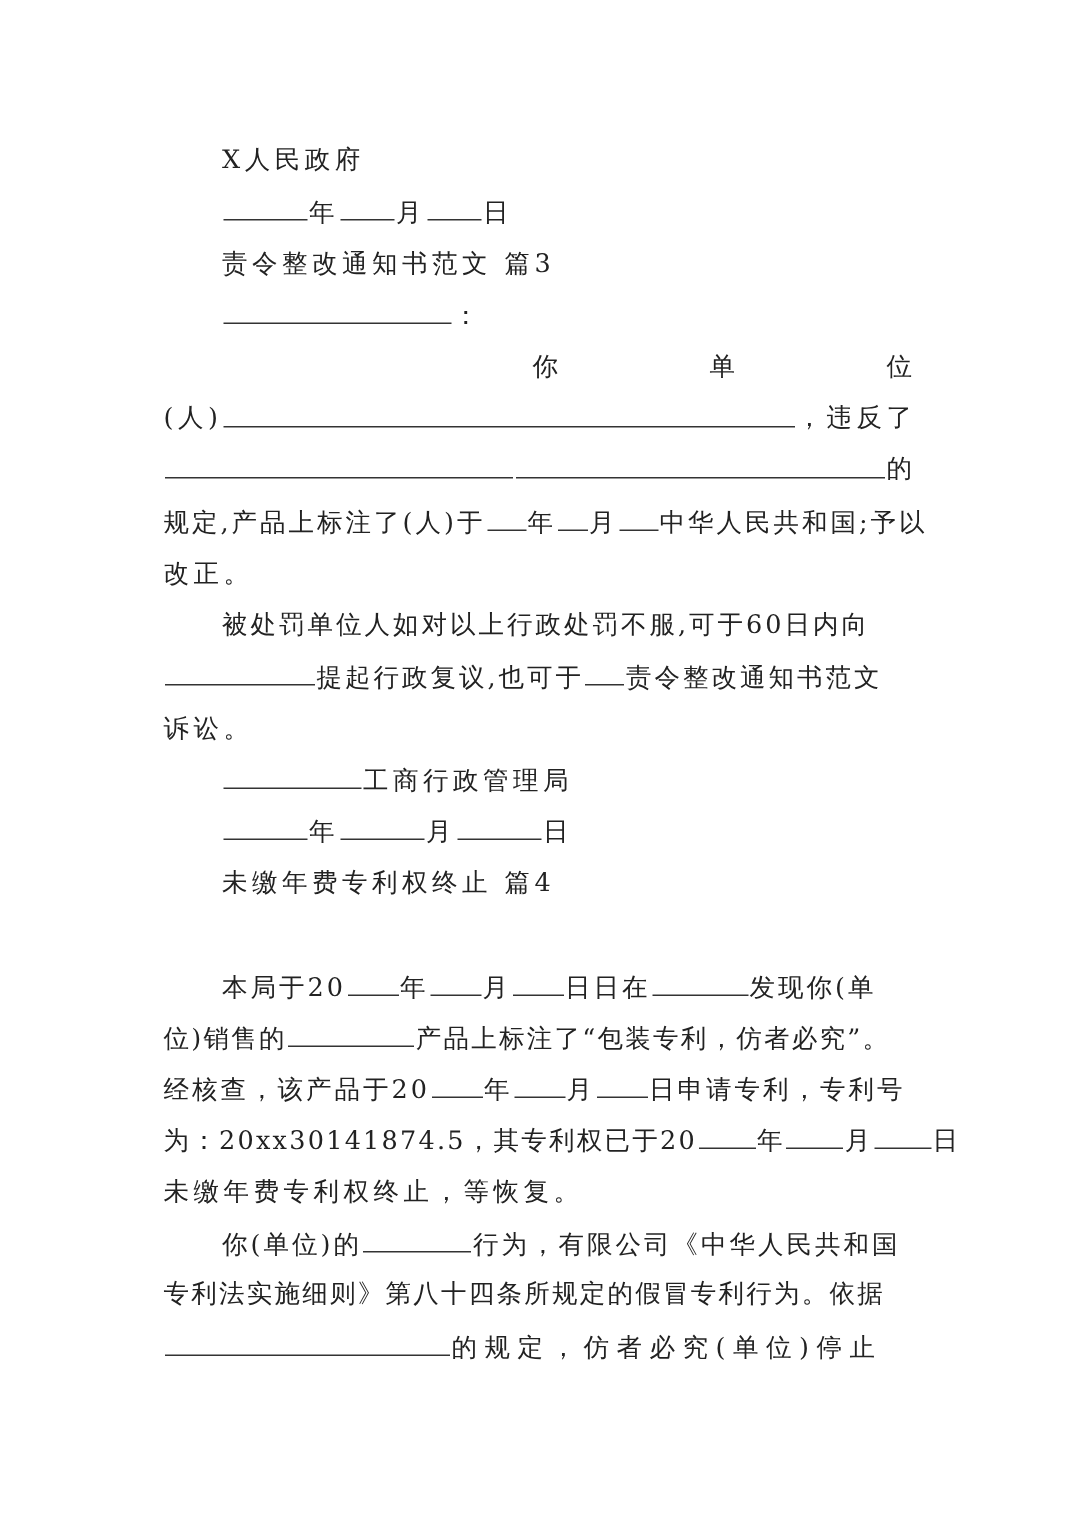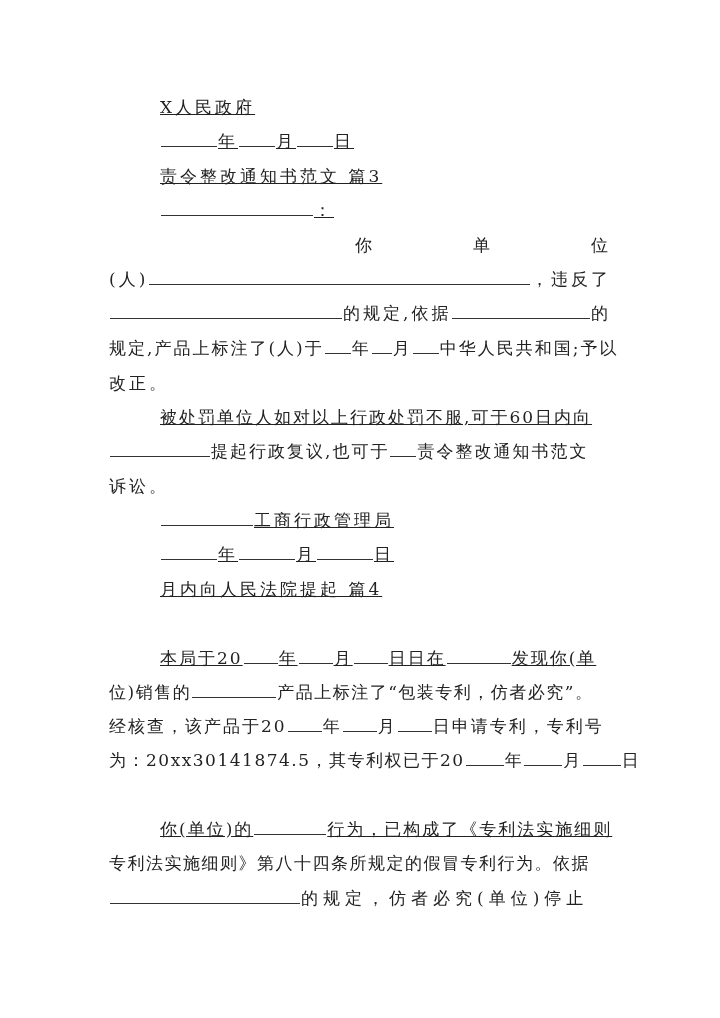--- a/index.html
+++ b/index.html
@@ -1,21 +1,21 @@
 <!DOCTYPE html>
 <html><head>
 <meta charset="utf-8">
 <style>
   html, body { margin: 0; padding: 0; background: #ffffff; }
   body { width: 720px; height: 1018px; position: relative; overflow: hidden;
          font-family: "DejaVu Serif", "Liberation Serif", serif; color: #222; }
   .page { position: absolute; left: 0; top: 0; width: 720px; height: 1018px; background: #fff; }
   .line { position: absolute; left: 109px; width: 502px; height: 34px; line-height: 34px;
           font-size: 17px; white-space: nowrap; letter-spacing: 3px; }
-  .indent { left: 160px; width: 463px; text-decoration: underline; }
+  .indent { left: 148px; width: 463px; }
   .just { display: flex; justify-content: space-between; }
   .blank { display: inline-block; border-bottom: 1px solid #333; height: 22px; vertical-align: baseline; margin: 0 1px; }
   .fill { flex: 1; }
 </style>
 </head>
 <body>
 
 <div class="page">
 
   <div class="line indent" style="top:90px">
@@ -36,21 +36,20 @@
     <span>单</span>
     <span>位</span>
   </div>
   <div class="line just" style="top:262px">
     <span>(人)</span>
     <span class="blank fill"></span>
     <span>，违反了</span>
   </div>
   <div class="line just" style="top:296px">
     <span class="blank" style="width:232px"></span>
-    <span>的规定,依据</span>
     <span class="blank fill"></span>
     <span>的</span>
   </div>
   <div class="line" style="top:331px; letter-spacing:2px">
     <span>规定,产品上标注了(人)于</span><span class="blank" style="width:26px"></span><span>年</span><span class="blank" style="width:20px"></span><span>月</span><span class="blank" style="width:26px"></span><span>中华人民共和国;予以</span>
   </div>
   <div class="line" style="top:366px">
     <span>改正。</span>
   </div>
 
@@ -65,36 +64,39 @@
   </div>
 
   <div class="line" style="top:469px">
     <span>诉讼。</span>
   </div>
   <div class="line indent" style="top:537px">
     <span class="blank" style="width:56px"></span><span>年</span><span class="blank" style="width:56px"></span><span>月</span><span class="blank" style="width:56px"></span><span>日</span>
   </div>
 
   <div class="line indent" style="top:572px">
-    <span>月内向人民法院提起  篇4</span>
+    <span>未缴年费专利权终止  篇4</span>
   </div>
   <div class="line indent" style="top:641px; letter-spacing:2px">
     <span>本局于20</span><span class="blank" style="width:34px"></span><span>年</span><span class="blank" style="width:34px"></span><span>月</span><span class="blank" style="width:34px"></span><span>日日在</span><span class="blank" style="width:64px"></span><span>发现你(单</span>
   </div>
   <div class="line" style="top:675px; letter-spacing:1.5px">
     <span>位)销售的</span><span class="blank" style="width:84px"></span><span>产品上标注了“包装专利，仿者必究”。</span>
   </div>
   <div class="line" style="top:709px; letter-spacing:2px">
     <span>经核查，该产品于20</span><span class="blank" style="width:34px"></span><span>年</span><span class="blank" style="width:34px"></span><span>月</span><span class="blank" style="width:34px"></span><span>日申请专利，专利号</span>
   </div>
   <div class="line" style="top:743px; letter-spacing:1.5px">
     <span>为：20xx30141874.5，其专利权已于20</span><span class="blank" style="width:38px"></span><span>年</span><span class="blank" style="width:38px"></span><span>月</span><span class="blank" style="width:38px"></span><span>日</span>
   </div>
+  <div class="line" style="top:778px">
+    <span>未缴年费专利权终止，等恢复。</span>
+  </div>
   <div class="line indent" style="top:812px; letter-spacing:2px">
-    <span>你(单位)的</span><span class="blank" style="width:72px"></span><span>行为，已构成了《专利法实施细则</span>
+    <span>你(单位)的</span><span class="blank" style="width:72px"></span><span>行为，有限公司《中华人民共和国</span>
   </div>
   <div class="line" style="top:846px; letter-spacing:1.5px">
     <span>专利法实施细则》第八十四条所规定的假冒专利行为。依据</span>
   </div>
   <div class="line" style="top:881px; letter-spacing:5px">
     <span class="blank" style="width:190px"></span><span>的规定，仿者必究(单位)停止</span>
   </div>
 </div>
 
 </body></html>

